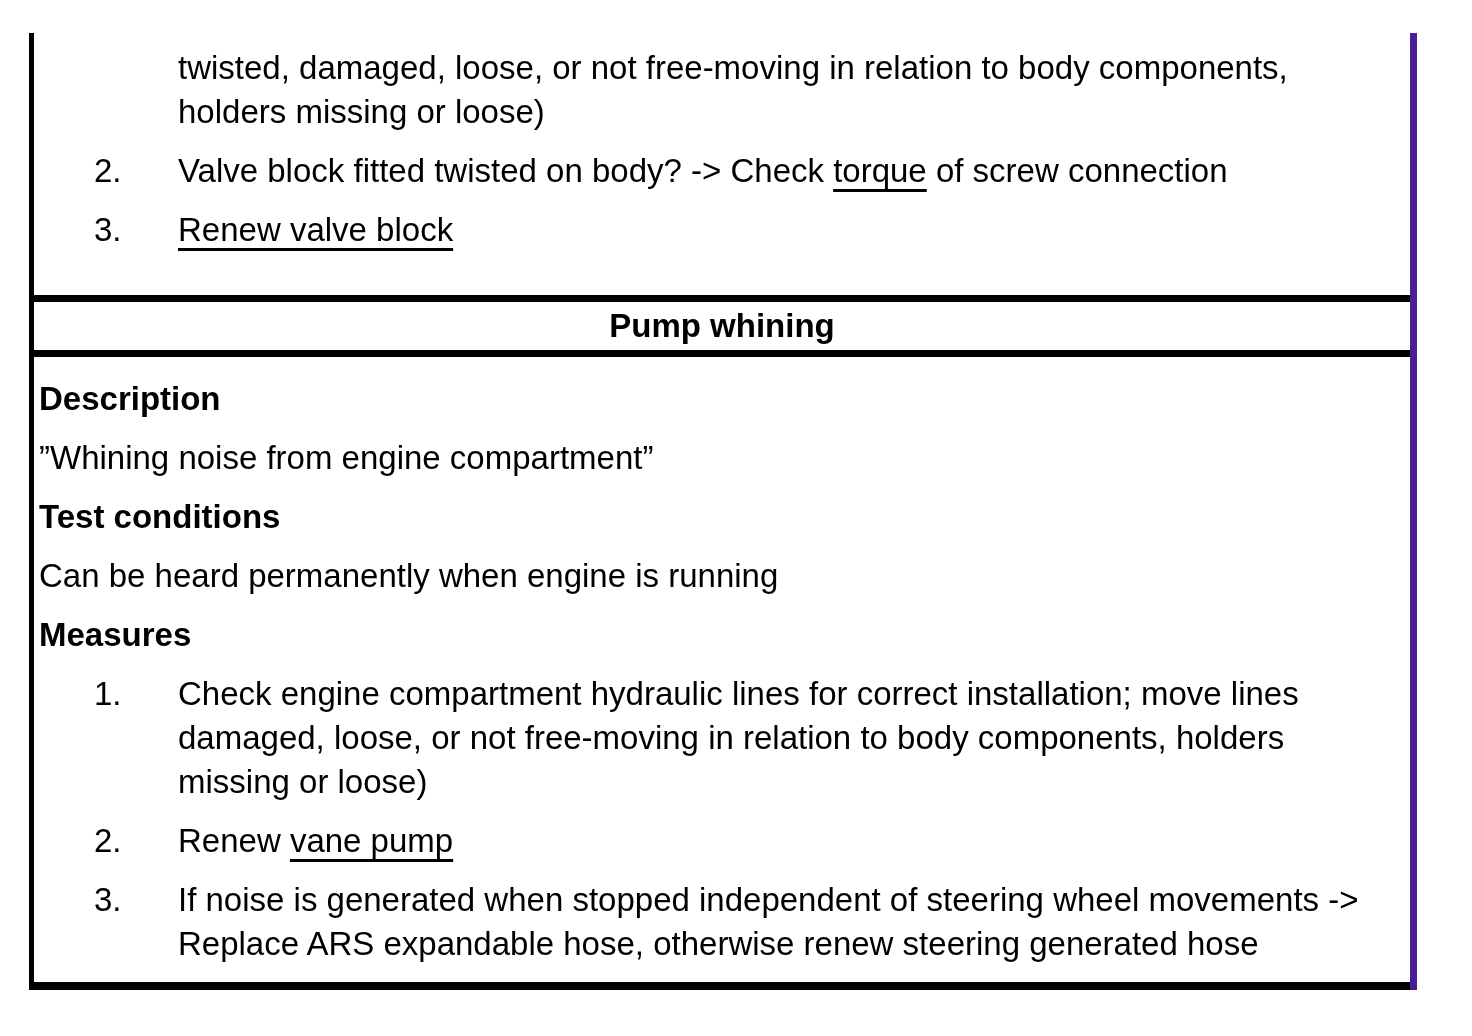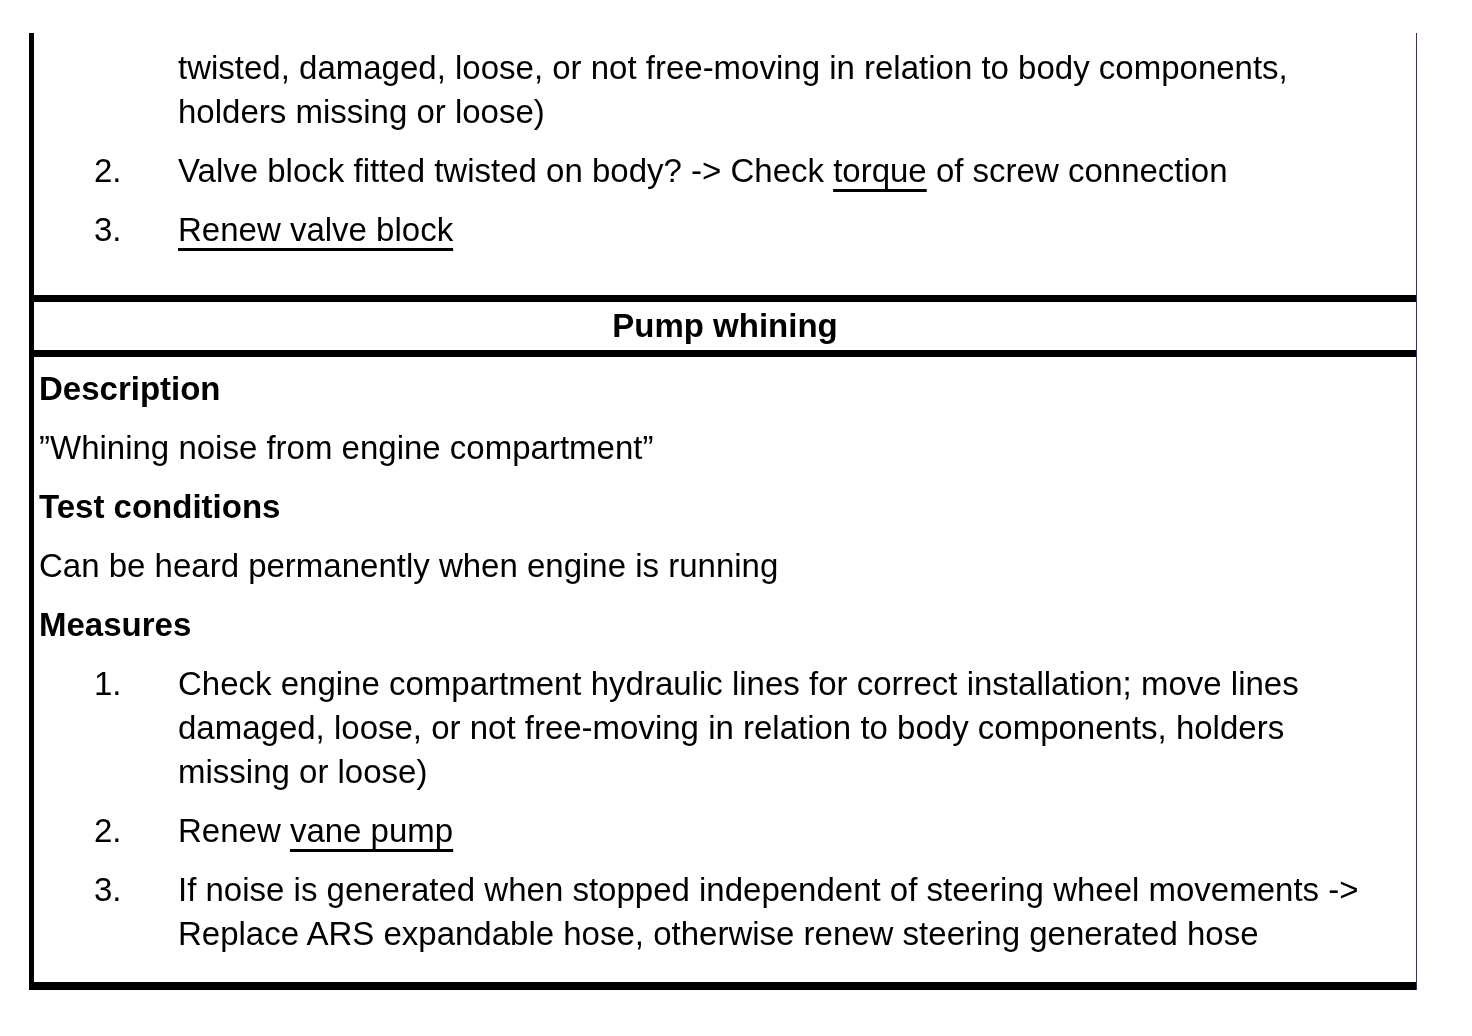--- a/index.html
+++ b/index.html
@@ -18,21 +18,21 @@
     color: #000000;
     -webkit-font-smoothing: none;
   }
   .doc-table {
     position: absolute;
     left: 29px;
     top: 33px;
     width: 1388px;
     box-sizing: border-box;
     border-left: 5px solid #000;
-    border-right: 1px solid #4c1d95;
+    border-right: 7px solid #4c1d95;
     background: #fff;
   }
   .row-top {
     height: 262px;
     box-sizing: border-box;
     padding-top: 13px;
     overflow: hidden;
   }
   .row-header {
     border-top: 7px solid #000;
@@ -49,21 +49,21 @@
     padding-top: 4px;
     overflow: hidden;
     border-bottom: 8px solid #000;
   }
   .row-body p {
     margin: 15px 0 0 0;
     padding-left: 5px;
     white-space: nowrap;
   }
   .row-body p.first {
-    margin-top: 6px;
+    margin-top: 16px;
   }
   .label {
     font-weight: bold;
   }
   .list .li {
     position: relative;
     padding-left: 144px;
     margin-top: 15px;
   }
   .row-top .list .li:first-child {

